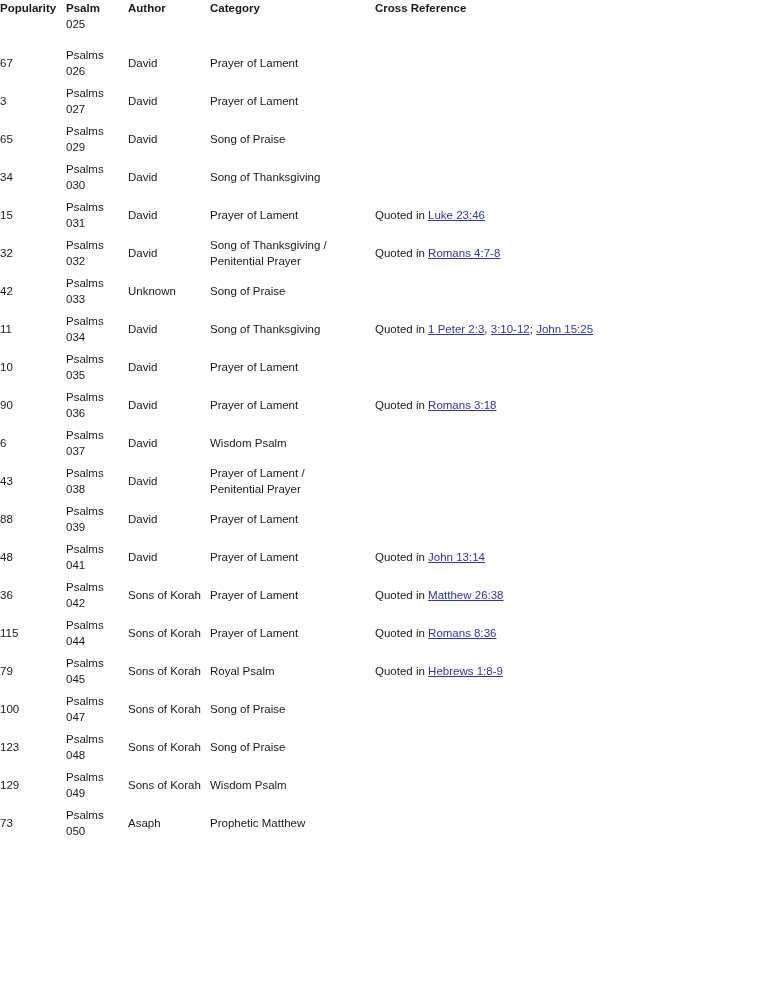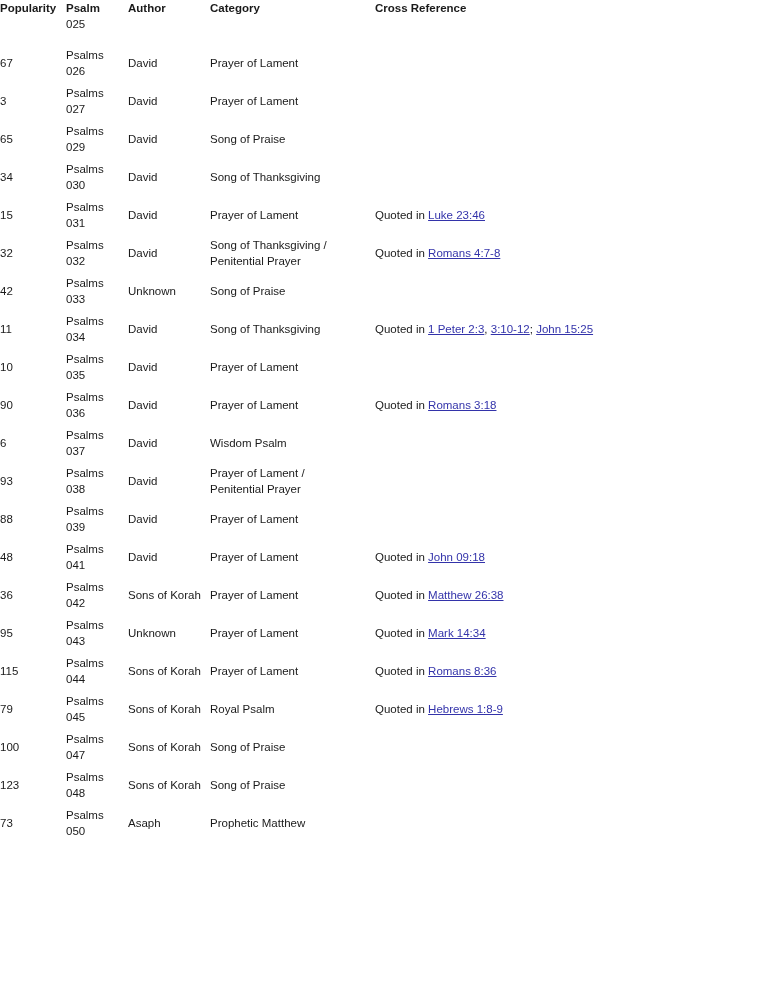--- a/index.html
+++ b/index.html
@@ -269,21 +269,21 @@
             <span class="bk">Psalms</span>
             <span class="nu">037</span>
           </td>
           <td class="author">David</td>
           <td class="category">
             <span class="cat-line">Wisdom Psalm</span>
           </td>
           <td class="xref"></td>
         </tr>
         <tr>
-          <td class="pop">93</td>
+          <td class="pop">43</td>
           <td class="psalm">
             <span class="bk">Psalms</span>
             <span class="nu">038</span>
           </td>
           <td class="author">David</td>
           <td class="category">
             <span class="cat-line">Prayer of Lament /</span>
             <span class="cat-line">Penitential Prayer</span>
           </td>
           <td class="xref"></td>
@@ -303,47 +303,35 @@
         <tr>
           <td class="pop">48</td>
           <td class="psalm">
             <span class="bk">Psalms</span>
             <span class="nu">041</span>
           </td>
           <td class="author">David</td>
           <td class="category">
             <span class="cat-line">Prayer of Lament</span>
           </td>
-          <td class="xref"><span>Quoted in </span><a class="ref">John 09:18</a></td>
+          <td class="xref"><span>Quoted in </span><a class="ref">John 13:14</a></td>
         </tr>
         <tr>
           <td class="pop">36</td>
           <td class="psalm">
             <span class="bk">Psalms</span>
             <span class="nu">042</span>
           </td>
           <td class="author">Sons of Korah</td>
           <td class="category">
             <span class="cat-line">Prayer of Lament</span>
           </td>
           <td class="xref"><span>Quoted in </span><a class="ref">Matthew 26:38</a></td>
         </tr>
         <tr>
-          <td class="pop">95</td>
-          <td class="psalm">
-            <span class="bk">Psalms</span>
-            <span class="nu">043</span>
-          </td>
-          <td class="author">Unknown</td>
-          <td class="category">
-            <span class="cat-line">Prayer of Lament</span>
-          </td>
-          <td class="xref"><span>Quoted in </span><a class="ref">Mark 14:34</a></td>
-        </tr>
-        <tr>
           <td class="pop">115</td>
           <td class="psalm">
             <span class="bk">Psalms</span>
             <span class="nu">044</span>
           </td>
           <td class="author">Sons of Korah</td>
           <td class="category">
             <span class="cat-line">Prayer of Lament</span>
           </td>
           <td class="xref"><span>Quoted in </span><a class="ref">Romans 8:36</a></td>
@@ -374,20 +362,32 @@
         </tr>
         <tr>
           <td class="pop">123</td>
           <td class="psalm">
             <span class="bk">Psalms</span>
             <span class="nu">048</span>
           </td>
           <td class="author">Sons of Korah</td>
           <td class="category">
             <span class="cat-line">Song of Praise</span>
+          </td>
+          <td class="xref"></td>
+        </tr>
+        <tr>
+          <td class="pop">129</td>
+          <td class="psalm">
+            <span class="bk">Psalms</span>
+            <span class="nu">049</span>
+          </td>
+          <td class="author">Sons of Korah</td>
+          <td class="category">
+            <span class="cat-line">Wisdom Psalm</span>
           </td>
           <td class="xref"></td>
         </tr>
         <tr>
           <td class="pop">73</td>
           <td class="psalm">
             <span class="bk">Psalms</span>
             <span class="nu">050</span>
           </td>
           <td class="author">Asaph</td>

